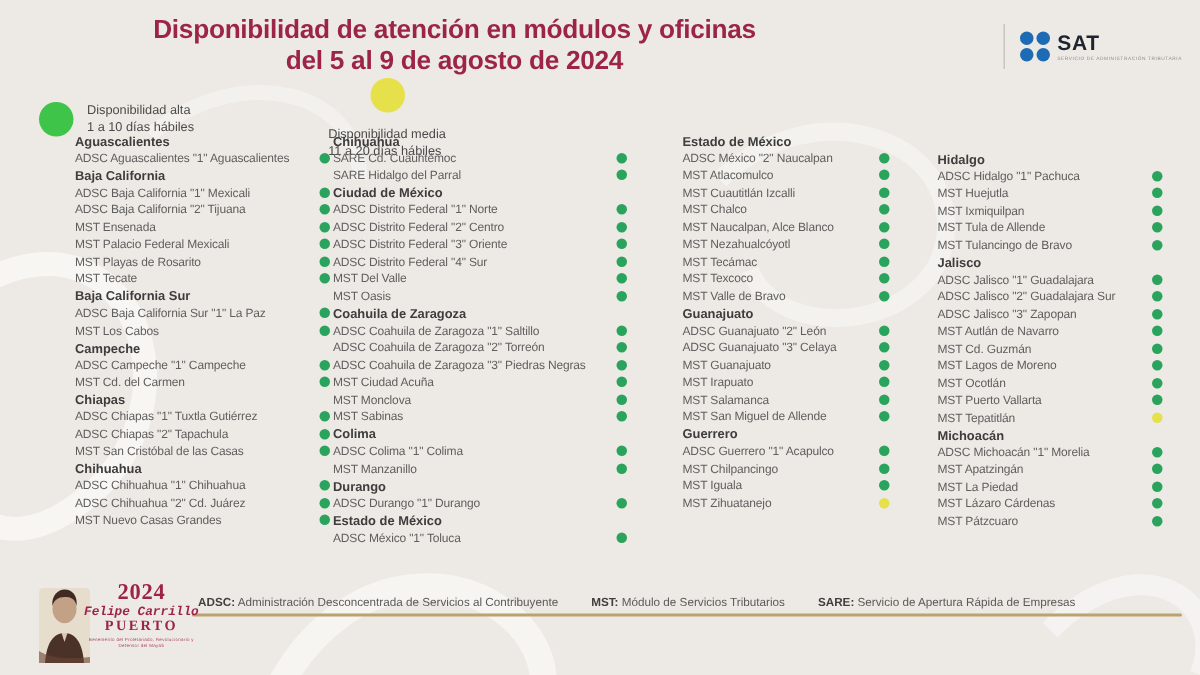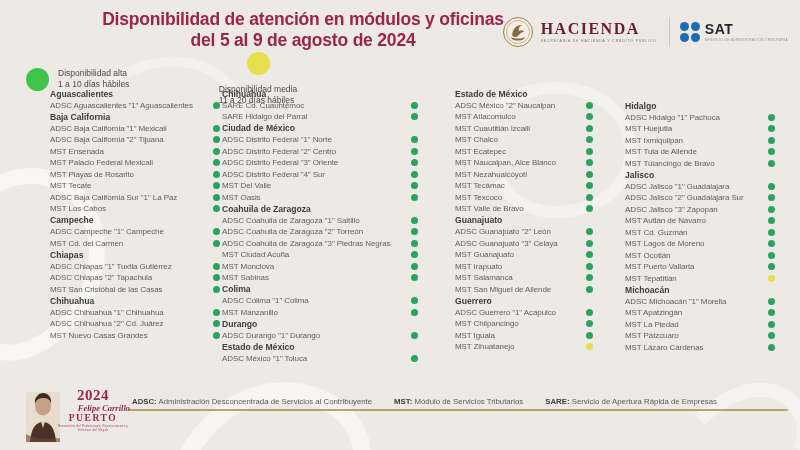--- a/index.html
+++ b/index.html
@@ -64,53 +64,41 @@
   .footer b{color:#3f3f3f;font-weight:bold;}
   .footer-line{
     position:absolute;left:128px;right:12px;top:409px;height:2px;
     background:#bca26f;border-radius:1px;
   }
   
   .badge{position:absolute;left:24px;top:388px;width:124px;height:58px;display:flex;}
   .badge-portrait{flex:0 0 38px;margin-top:2px;}
   .badge-txt{margin-left:-6px;text-align:center;color:#9d2449;line-height:1;}
   .badge-year{font-family:"Liberation Serif", serif;font-weight:bold;font-size:15px;letter-spacing:0.5px;}
-  .badge-name{font-family:Liberation Serif, serif;font-style:italic;font-weight:bold;font-size:8.5px;margin-top:1px;text-align:right;}
+  .badge-name{font-family:Liberation Mono, monospace;font-style:italic;font-weight:bold;font-size:8.5px;margin-top:1px;text-align:right;}
   .badge-surname{font-family:"Liberation Serif", serif;font-weight:bold;font-size:9.5px;letter-spacing:1.6px;margin-top:1px;}
   .badge-sub{font-size:3px;line-height:1.25;margin-top:2px;color:#9d2449;opacity:0.85;letter-spacing:0.2px;max-width:74px;margin-left:auto;margin-right:auto;}
 </style>
 </head>
 <body>
 
 <svg class="watermark" width="800" height="450" viewBox="0 0 800 450">
   <path d="M-30,200 C80,120 140,260 60,330 C0,380 -40,340 -30,280" fill="none" stroke="rgba(255,255,255,0.55)" stroke-width="16"></path>
   <path d="M180,470 C230,360 340,380 360,440 C375,490 300,500 270,460" fill="none" stroke="rgba(255,255,255,0.5)" stroke-width="18"></path>
   <path d="M480,120 C540,60 640,90 630,160 C620,220 520,230 500,180" fill="none" stroke="rgba(255,255,255,0.4)" stroke-width="12"></path>
   <path d="M700,420 C760,360 820,400 800,450" fill="none" stroke="rgba(255,255,255,0.45)" stroke-width="14"></path>
   <path d="M100,90 C160,40 240,60 240,120" fill="none" stroke="rgba(255,255,255,0.35)" stroke-width="10"></path>
 </svg>
 
 <div class="title">
   <div>Disponibilidad de atención en módulos y oficinas</div>
   <div>del 5 al 9 de agosto de 2024</div>
 </div>
 
 <div class="gov-logos">
-  <div class="hacienda">
-    <svg width="32" height="32" viewBox="0 0 32 32">
-      <circle cx="16" cy="16" r="14.5" fill="#f4eee2" stroke="#9a7b4f" stroke-width="1"></circle>
-      <circle cx="16" cy="16" r="11.5" fill="none" stroke="#b59a6b" stroke-width="0.7"></circle>
-      <path d="M10,19 C11,13 14,9 20,9 C17,11 16,13 17,15 C19,14 21,14 22,16 C19,16 18,18 16,20 C14,22 11,21 10,19 Z" fill="#8a6a42"></path>
-      <path d="M9,21 C12,23 20,23 23,21 L22,23 C19,25 13,25 10,23 Z" fill="#8a6a42"></path>
-    </svg>
-    <div class="hacienda-txt">
-      <span class="hacienda-word">HACIENDA</span>
-      <span class="hacienda-sub">SECRETARÍA DE HACIENDA Y CRÉDITO PÚBLICO</span>
-    </div>
-  </div>
   <div class="logo-divider"></div>
   <div class="sat">
     <div class="sat-dots">
       <span class="sat-dot" style="background: rgb(30, 107, 181);"></span>
         <span class="sat-dot" style="background: rgb(30, 107, 181);"></span>
         <span class="sat-dot" style="background: rgb(30, 107, 181);"></span>
         <span class="sat-dot" style="background: rgb(30, 107, 181);"></span>
     </div>
     <div class="sat-txt">
       <span class="sat-word">SAT</span>
@@ -160,20 +148,21 @@
       <span class="dot" style="background: rgb(42, 164, 92);"></span>
     </div>
     <div class="row">
       <span class="lbl">MST Playas de Rosarito</span>
       <span class="dot" style="background: rgb(42, 164, 92);"></span>
     </div>
     <div class="row">
       <span class="lbl">MST Tecate</span>
       <span class="dot" style="background: rgb(42, 164, 92);"></span>
     </div>
+    <div class="hdr">Baja California Sur</div>
     <div class="row">
       <span class="lbl">ADSC Baja California Sur "1" La Paz</span>
       <span class="dot" style="background: rgb(42, 164, 92);"></span>
     </div>
     <div class="row">
       <span class="lbl">MST Los Cabos</span>
       <span class="dot" style="background: rgb(42, 164, 92);"></span>
     </div>
     <div class="hdr">Campeche</div>
     <div class="row">
@@ -303,24 +292,20 @@
     </div>
     <div class="row">
       <span class="lbl">MST Cuautitlán Izcalli</span>
       <span class="dot" style="background: rgb(42, 164, 92);"></span>
     </div>
     <div class="row">
       <span class="lbl">MST Chalco</span>
       <span class="dot" style="background: rgb(42, 164, 92);"></span>
     </div>
     <div class="row">
-      <span class="lbl">MST Ecatepec</span>
-      <span class="dot" style="background: rgb(42, 164, 92);"></span>
-    </div>
-    <div class="row">
       <span class="lbl">MST Naucalpan, Alce Blanco</span>
       <span class="dot" style="background: rgb(42, 164, 92);"></span>
     </div>
     <div class="row">
       <span class="lbl">MST Nezahualcóyotl</span>
       <span class="dot" style="background: rgb(42, 164, 92);"></span>
     </div>
     <div class="row">
       <span class="lbl">MST Tecámac</span>
       <span class="dot" style="background: rgb(42, 164, 92);"></span>
@@ -442,25 +427,25 @@
     </div>
     <div class="row">
       <span class="lbl">MST Apatzingán</span>
       <span class="dot" style="background: rgb(42, 164, 92);"></span>
     </div>
     <div class="row">
       <span class="lbl">MST La Piedad</span>
       <span class="dot" style="background: rgb(42, 164, 92);"></span>
     </div>
     <div class="row">
+      <span class="lbl">MST Lázaro Cárdenas</span>
+      <span class="dot" style="background: rgb(42, 164, 92);"></span>
+    </div>
+    <div class="row">
       <span class="lbl">MST Pátzcuaro</span>
-      <span class="dot" style="background: rgb(42, 164, 92);"></span>
-    </div>
-    <div class="row">
-      <span class="lbl">MST Lázaro Cárdenas</span>
       <span class="dot" style="background: rgb(42, 164, 92);"></span>
     </div>
   </div>
 
 <div class="footer">
     <span class="fitem"><b>ADSC:</b> Administración Desconcentrada de Servicios al Contribuyente</span>
     <span class="fitem"><b>MST:</b> Módulo de Servicios Tributarios</span>
     <span class="fitem"><b>SARE:</b> Servicio de Apertura Rápida de Empresas</span>
   </div>
 <div class="footer-line"></div>

